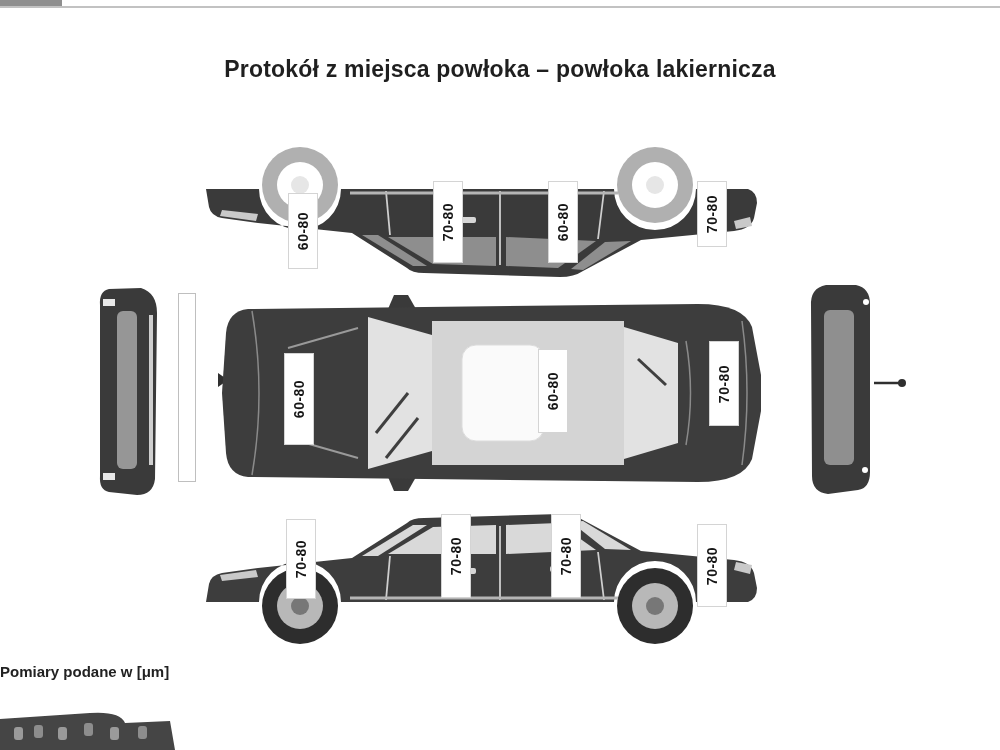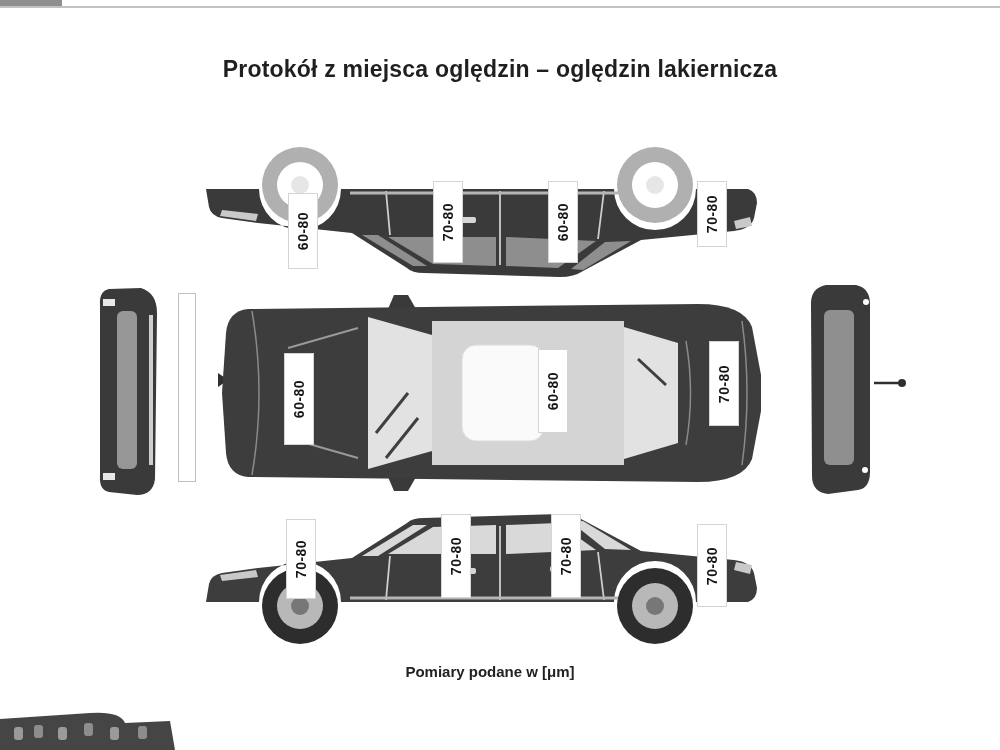--- a/index.html
+++ b/index.html
@@ -7,21 +7,21 @@
     position:relative;width:1000px;height:750px;background:#ffffff;
     overflow:hidden;font-family:"Liberation Sans","DejaVu Sans",sans-serif;
   }
   .top-line{position:absolute;left:0;top:6px;width:1000px;height:2px;background:#c2c2c2;}
   .top-corner{position:absolute;left:0;top:0;width:62px;height:8px;background:#8f8f8f;}
   .title{
     position:absolute;left:0;top:56px;width:1000px;text-align:center;
     font-size:23px;font-weight:bold;color:#1f1f1f;letter-spacing:.2px;
   }
   .footer{
-    position:absolute;left:0;top:663px;width:980px;text-align:center;
+    position:absolute;left:0;top:663px;width:980px;
     font-size:15px;font-weight:bold;color:#222;
   }
   .carbox{position:absolute;}
   .carbox svg{display:block;width:100%;height:100%;}
   .car-top{ --body:#3a3a3a; --glass:#8e8e8e; --tire:#b0b0b0; --rim:#ffffff; --hub:#e6e6e6;}
   .car-top svg{transform:scaleY(-1);}
   .car-bottom{--body:#3d3d3d; --glass:#d9d9d9; --tire:#2d2d2d; --rim:#b8b8b8; --hub:#777777;}
   .mlabel{
     position:absolute;width:30px;background:#ffffff;border:1px solid #d4d4d4;
     display:flex;align-items:center;justify-content:center;box-sizing:border-box;
@@ -36,21 +36,21 @@
   }
 </style>
 </head>
 <body>
 
 <div id="canvas">
 
   <div class="top-corner"></div>
   <div class="top-line"></div>
 
-  <div class="title">Protokół z miejsca oględzin – oględzin lakiernicza</div>
+  <div class="title">Protokół z miejsca powłoka – powłoka lakiernicza</div>
 
   <svg width="0" height="0" style="position:absolute" aria-hidden="true">
     <symbol id="sedan" viewBox="0 0 585 155">
       <circle cx="100" cy="110" r="38" style="fill:var(--tire)"></circle>
       <circle cx="455" cy="110" r="38" style="fill:var(--tire)"></circle>
       <path style="fill:var(--body)" d="M6,106 L9,88 Q11,79 22,77 L58,72 L152,62 L207,27 Q212,22 224,22 L360,18 Q374,18 383,24 L441,55 L534,64 Q551,66 554,77 L557,92 Q557,103 548,106 L496,106 A41,41 0 0 0 414,106 L141,106 A41,41 0 0 0 59,106 Z"></path>
       <circle cx="100" cy="110" r="23" style="fill:var(--rim)"></circle>
       <circle cx="455" cy="110" r="23" style="fill:var(--rim)"></circle>
       <circle cx="100" cy="110" r="9" style="fill:var(--hub)"></circle>
       <circle cx="455" cy="110" r="9" style="fill:var(--hub)"></circle>

